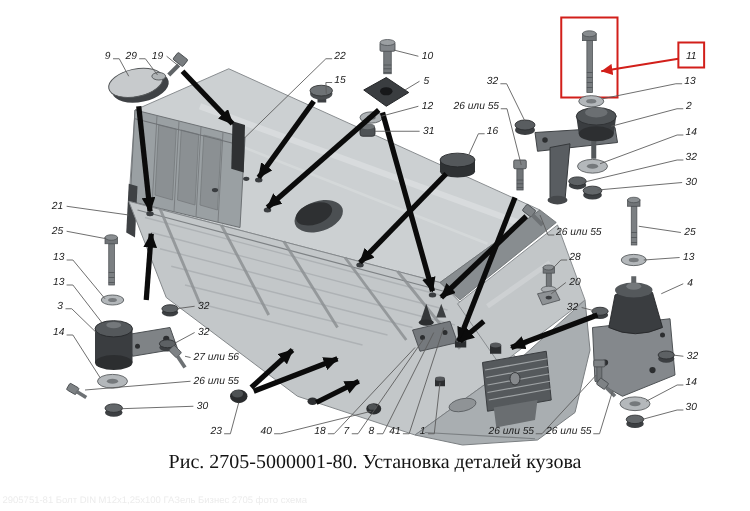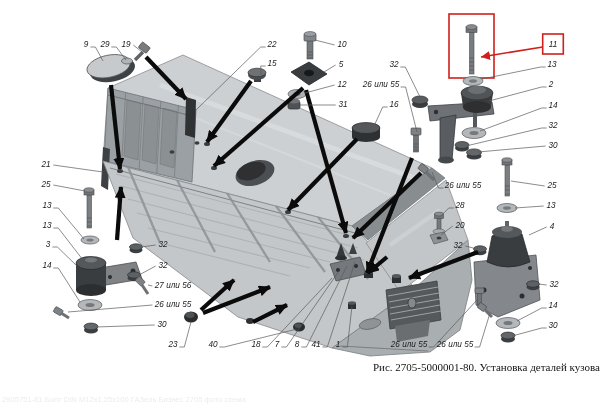--- a/index.html
+++ b/index.html
@@ -3,22 +3,22 @@
 <meta charset="utf-8">
 <style>
   html,body{margin:0;padding:0;background:#fff;}
   #stage{position:relative;width:600px;height:409px;background:#fff;overflow:hidden;
          font-family:"Liberation Sans",sans-serif;}
   #diagram{position:absolute;left:0;top:0;}
   .callout-label{font:italic 8.2px "Liberation Sans",sans-serif;fill:#1c1c1c;}
   .leader{stroke:#5a5a5a;stroke-width:0.7;fill:none;}
   .thick-arrow{stroke:#0b0b0b;stroke-width:4.2;fill:none;}
   .hl-line{stroke-width:1.6;fill:none;}
-  #caption{position:absolute;left:0;top:361px;width:600px;text-align:right;
-           font-family:"Liberation Serif",serif;font-size:11px;color:#141414;}
+  #caption{position:absolute;left:0;top:361px;width:600px;text-align:center;
+           font-family:"Liberation Serif",serif;font-size:16px;color:#141414;}
   #watermark{position:absolute;left:2px;top:395px;width:590px;
              font-family:"Liberation Sans",sans-serif;font-size:7.6px;color:#ececec;}
 </style>
 </head>
 <body>
 
 <div id="stage">
 <svg id="diagram" width="600" height="409" viewBox="0 0 600 409">
   <defs>
     <marker id="ah" markerUnits="userSpaceOnUse" markerWidth="13" markerHeight="11" refX="11" refY="5.5" orient="auto">

